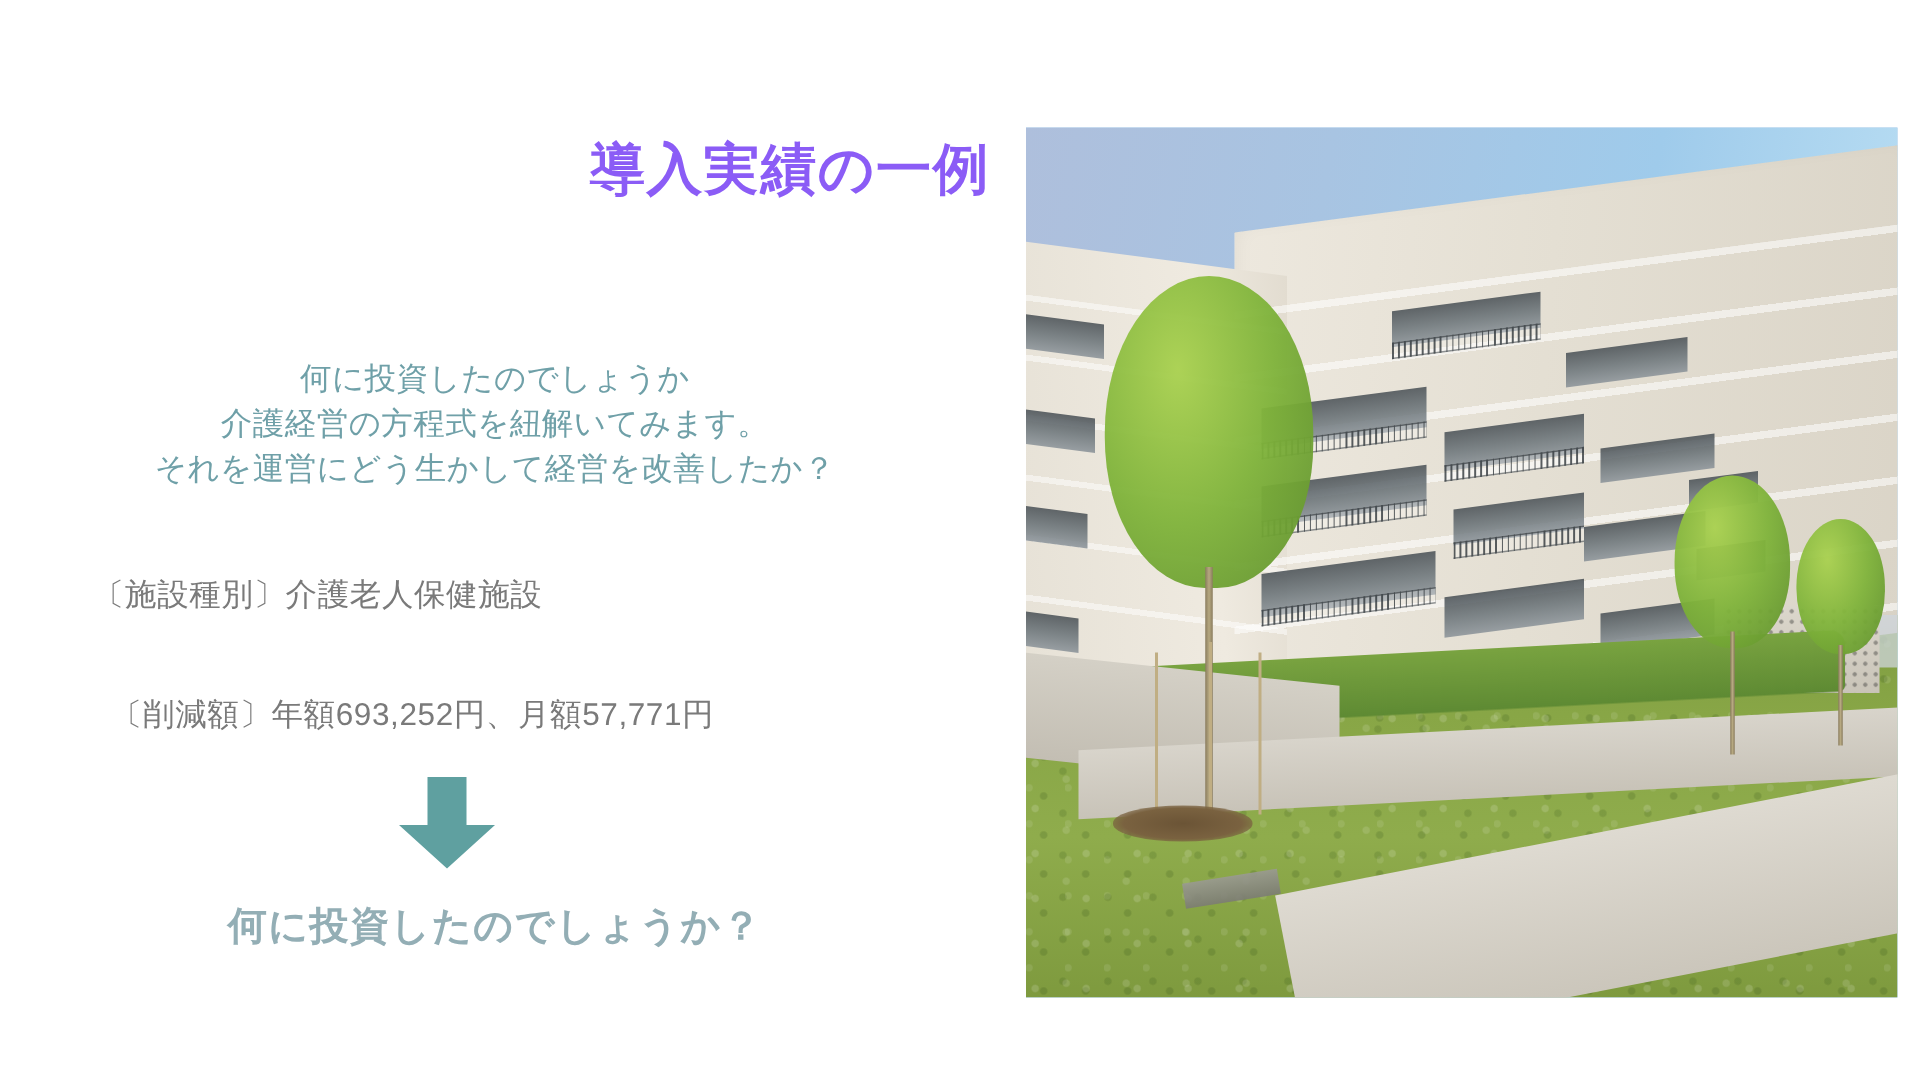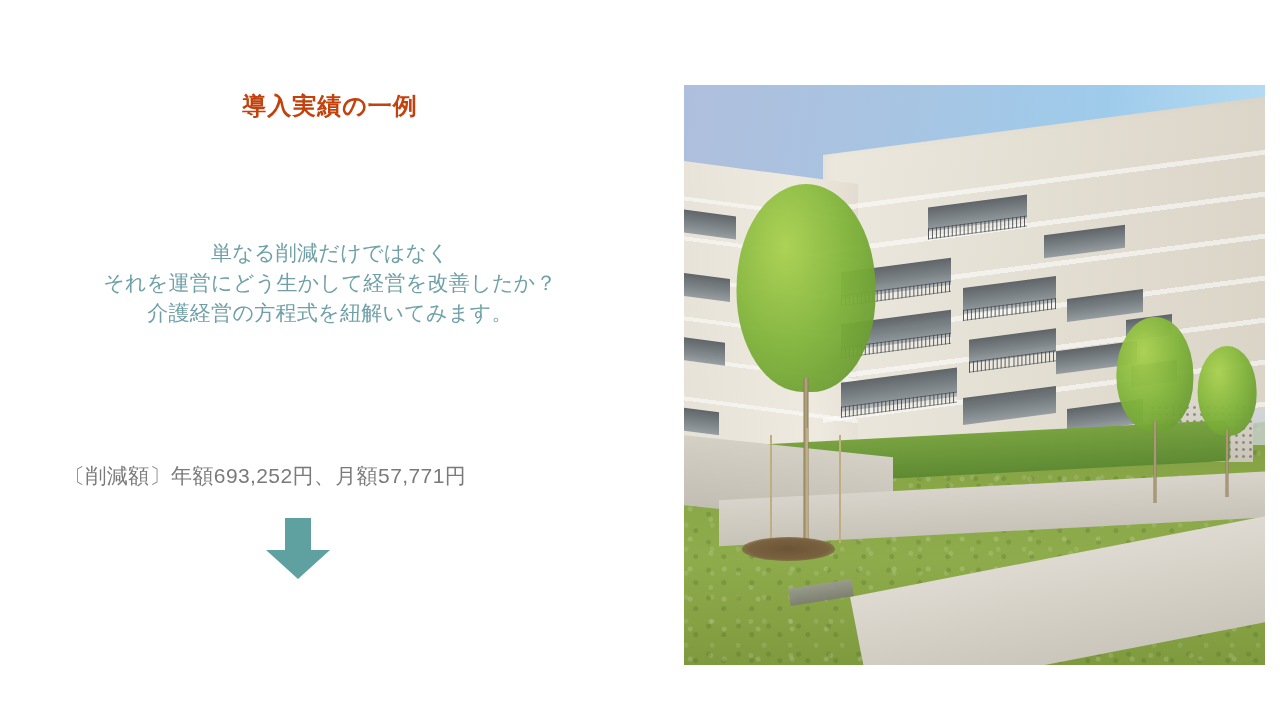--- a/index.html
+++ b/index.html
@@ -27,24 +27,24 @@
     top: 0;
     width: 660px;
     height: 720px;
   }
 
   .slide-title {
     position: absolute;
     left: 0;
     top: 92px;
     width: 660px;
-    text-align: center;
-    font-size: 24px;
+    text-align: right;
+    font-size: 37px;
     font-weight: bold;
-    color: #c2410c;
+    color: #8b5cf6;
     letter-spacing: 1px;
     line-height: 1.15;
   }
 
   .slide-subtitle {
     position: absolute;
     left: 0;
     top: 165px;
     width: 660px;
     text-align: center;
@@ -74,21 +74,21 @@
     top: 381px;
     color: #7A7A7A;
     font-size: 21px;
     line-height: 1.48;
     letter-spacing: 0.4px;
   }
   .facility-block div { white-space: nowrap; }
 
   .savings-line {
     position: absolute;
-    left: 64px;
+    left: 74px;
     top: 462px;
     color: #7A7A7A;
     font-size: 21px;
     letter-spacing: 0.4px;
     white-space: nowrap;
   }
 
   
   .arrow-wrap {
     position: absolute;
@@ -347,36 +347,38 @@
 <body>
 
 <div class="slide">
 
   <div class="left-col">
 
     <div class="slide-title">導入実績の一例</div>
 
 
     <div class="lead-block">
-      <div>単なる削減だけではなく</div>
+      <div>何に投資したのでしょうか</div>
+      <div>介護経営の方程式を紐解いてみます。</div>
       <div>それを運営にどう生かして経営を改善したか？</div>
-      <div>介護経営の方程式を紐解いてみます。</div>
     </div>
 
     <div class="facility-block">
+      <div>〔施設種別〕介護老人保健施設</div>
     </div>
 
     <div class="savings-line">〔削減額〕年額693,252円、月額57,771円</div>
 
     <div class="arrow-wrap">
       <svg width="68" height="62" viewBox="0 0 68 62" aria-hidden="true">
         <polygon points="21,0 47,0 47,32 66,32 34,61 2,32 21,32" fill="#5FA0A0"></polygon>
       </svg>
     </div>
 
+    <div class="closing-question">何に投資したのでしょうか？</div>
 
   </div>
 
   <div class="photo">
     <div class="photo-inner">
 
       <div class="sky"></div>
       <div class="lawn">
         <div class="lawn-tex"></div>
       </div>

